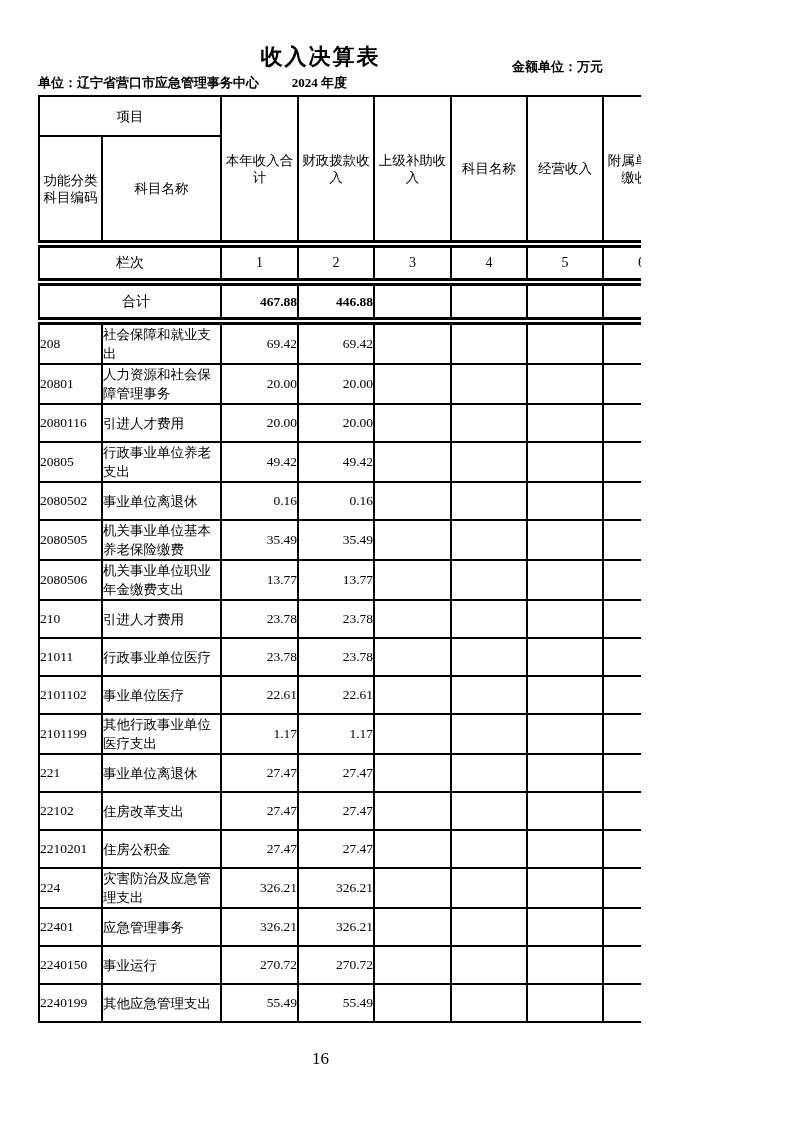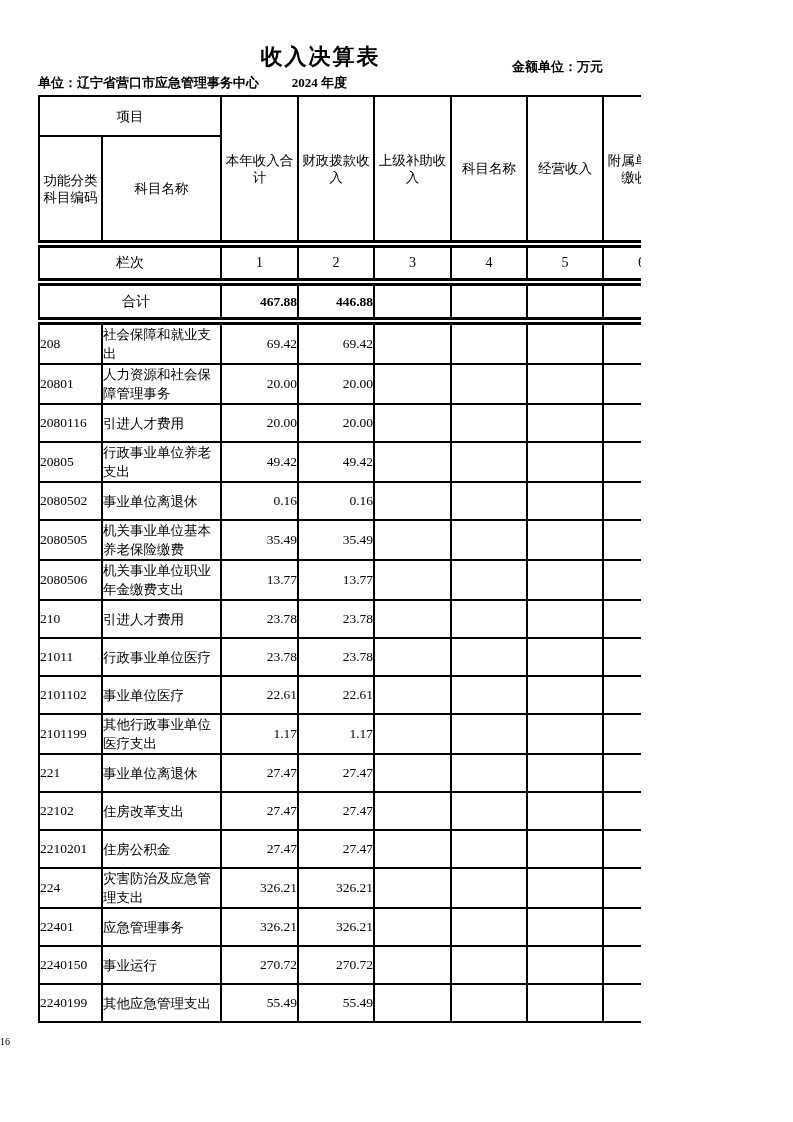--- a/index.html
+++ b/index.html
@@ -60,21 +60,21 @@
 
   td.hc { text-align: center; font-size: 13px; line-height: 17px; padding: 2px 4px; word-break: break-all; }
   td.hc-code { font-size: 13px; padding: 2px 3px; }
   tr.lanci-row td, tr.total-row td, tr.first-data td { border-top: 8px double #000; }
   tr.lanci-row td { text-align: center; font-size: 14px; }
   tr.total-row td.label-cell { text-align: center; font-size: 14px; padding-left: 12px; }
   tr.total-row td.num { font-weight: bold; padding-left: 9px; }
   td.code { text-align: left; padding-left: 6px; font-size: 13.5px; }
   td.name { text-align: left; padding: 0 2px 0 6px; font-size: 15px; line-height: 19px; word-break: break-all; }
   td.num { text-align: right; padding-right: 7px; font-size: 13.5px; }
-  .page-number { margin-top: 13px; font-size: 10px; }
+  .page-number { margin-top: 26px; text-align: center; font-size: 17px; }
 </style>
 </head>
 <body>
 
 <div class="page">
 
   <h1 class="title">收入决算表</h1>
 
 
   <div class="meta-row">

